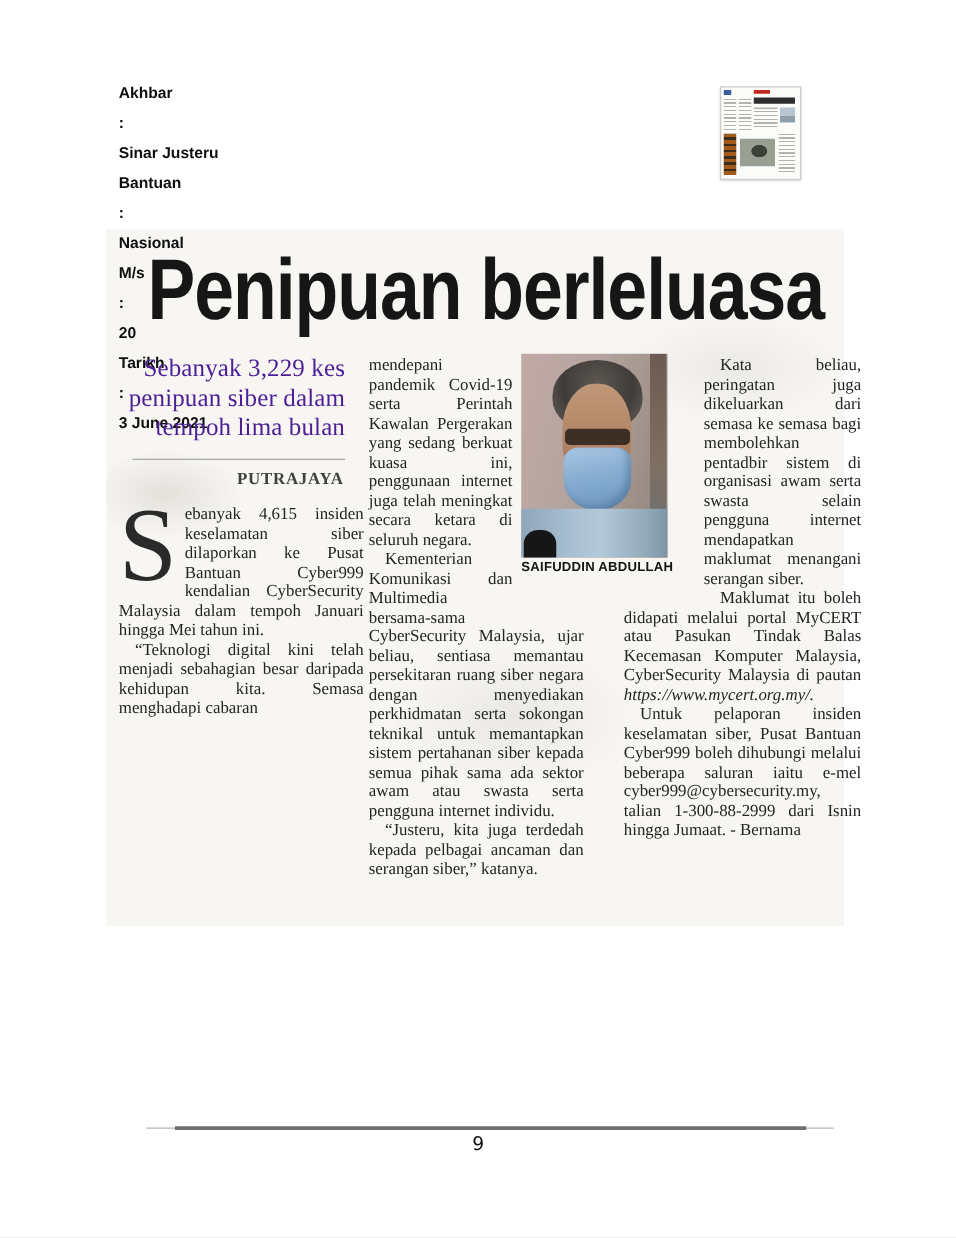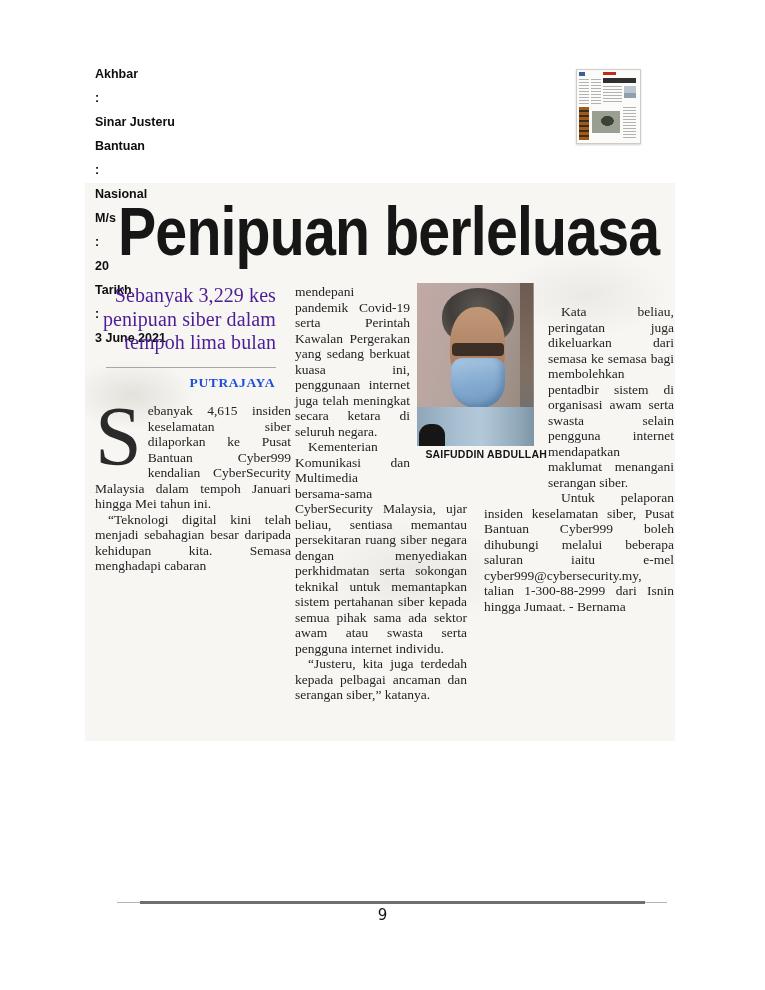--- a/index.html
+++ b/index.html
@@ -48,21 +48,21 @@
     font-size:69px;line-height:1;letter-spacing:-1px;color:#161616;
     white-space:nowrap;transform:scaleX(.83);transform-origin:left top;
   }
   
   .col{position:absolute;top:284px;font-size:13.5px;line-height:15.5px;
        text-align:justify;color:#242424;}
   .col p{margin:0;}
   .col p.ind{text-indent:13px;}
   .col1{left:95px;width:196px;}
   .col2{left:295px;width:172px;}
-  .col3{left:484px;width:190px;margin-top:20px;}
+  .col3{left:499px;width:190px;}
   .standfirst{font-size:20px;line-height:23.5px;text-align:right;
               color:#4c1d95;padding-right:15px;letter-spacing:.1px;}
   .sf-rule{border:0;border-top:1.5px solid #a9a7a3;width:170px;
            margin:12px 15px 7px auto;}
   .dateline{font-weight:700;font-size:13.5px;text-align:right;padding-right:16px;
             letter-spacing:.6px;margin-bottom:13px;}
   .dropcap{float:left;font-size:84px;line-height:62px;padding:3px 6px 0 0;
            color:#2a2a2a;}
   .wrap-r{float:right;width:57px;height:204px;}
   .wrap-l{float:left;width:64px;height:200px;}
@@ -79,21 +79,21 @@
   .ph-glasses{left:30%;top:37%;width:44%;height:8%;border-radius:4px;
               background:rgba(40,32,26,.85);}
   .ph-mask{left:29%;top:46%;width:46%;height:31%;border-radius:22% 22% 48% 48%;
            background:linear-gradient(170deg,#a9c6e2 0%,#84abd0 50%,#6d95bd 100%);
            box-shadow:inset -4px -3px 6px rgba(50,80,120,.35);}
   .ph-shoulders{left:0;bottom:0;width:100%;height:24%;
            background:linear-gradient(90deg,#8fa6b8 0%,#a9c0d2 35%,#b3c9da 55%,#93aabb 85%,#7e95a6 100%);}
   .ph-mic{left:2%;bottom:-2px;width:22%;height:15%;border-radius:45% 45% 0 0;background:#161616;}
   .caption{position:absolute;left:417px;top:448px;width:130px;
            font-family:"Liberation Sans",sans-serif;font-weight:700;
-           font-size:10.5px;line-height:13px;color:#141414;letter-spacing:.2px;text-align:right;}
+           font-size:10.5px;line-height:13px;color:#141414;letter-spacing:.2px;}
   
   .rule-thin{position:absolute;left:117px;top:902px;width:550px;height:1px;background:#b3b3b3;}
   .rule-thick{position:absolute;left:140px;top:901px;width:505px;height:3px;background:#6f6f6f;}
   .pagenum{position:absolute;left:0;top:906px;width:765px;text-align:center;
            font-family:"DejaVu Sans",sans-serif;font-size:15px;color:#111;}
   .sig{}
   .url{font-style:italic;}
 </style>
 </head>
 <body>
@@ -136,35 +136,36 @@
     <div class="t-orange"></div>
     <div class="t-photo2"></div>
     <div class="t-col4 t-stripes"></div>
   </div>
 
   <div class="headline">Penipuan berleluasa</div>
 
   <div class="col col1">
     <div class="standfirst">Sebanyak 3,229 kes penipuan siber dalam tempoh lima bulan</div>
     <hr class="sf-rule">
-    <div class="dateline" style="color: #1d4ed8;">PUTRAJAYA</div>
+    <div class="dateline" style="color: #404040;">PUTRAJAYA</div>
     <p><span class="dropcap">S</span><span>ebanyak 4,615 insiden keselamatan siber dilaporkan ke Pusat Bantuan Cyber999 kendalian CyberSecurity Malaysia dalam tempoh Januari hingga Mei tahun ini.</span></p>
     <p class="ind">“Teknologi digital kini telah menjadi sebahagian besar daripada kehidupan kita. Semasa menghadapi cabaran</p>
   </div>
 
   <div class="col col2">
     <div class="wrap-r"></div>
     <p>mendepani pandemik Covid-19 serta Perintah Kawalan Pergerakan yang sedang berkuat kuasa ini, penggunaan internet juga telah meningkat secara ketara di seluruh negara.</p>
     <p class="ind">Kementerian Komunikasi dan Multimedia bersama-sama CyberSecurity Malaysia, ujar beliau, sentiasa memantau persekitaran ruang siber negara dengan menyediakan perkhidmatan serta sokongan teknikal untuk memantapkan sistem pertahanan siber kepada semua pihak sama ada sektor awam atau swasta serta pengguna internet individu.</p>
     <p class="ind">“Justeru, kita juga terdedah kepada pelbagai ancaman dan serangan siber,” katanya.</p>
   </div>
 
   <div class="col col3">
     <div class="wrap-l"></div>
     <p class="ind">Kata beliau, peringatan juga dikeluarkan dari semasa ke semasa bagi membolehkan pentadbir sistem di organisasi awam serta swasta selain pengguna internet mendapatkan maklumat menangani serangan siber.</p>
+    <p class="ind"><span>Maklumat itu boleh didapati melalui portal MyCERT atau Pasukan Tindak Balas Kecemasan Komputer Malaysia, CyberSecurity Malaysia di pautan </span><span class="url">https://www.mycert.org.my/.</span></p>
     <p class="ind"><span>Untuk pelaporan insiden keselamatan siber, Pusat Bantuan Cyber999 boleh dihubungi melalui beberapa saluran iaitu e-mel cyber999@cybersecurity.my, talian 1-300-88-2999 dari Isnin hingga Jumaat. - </span><span class="sig">Bernama</span></p>
   </div>
 
   <div class="photo">
     <div class="ph-band-r"></div>
     <div class="ph-hair"></div>
     <div class="ph-face"></div>
     <div class="ph-glasses"></div>
     <div class="ph-mask"></div>
     <div class="ph-shoulders"></div>

